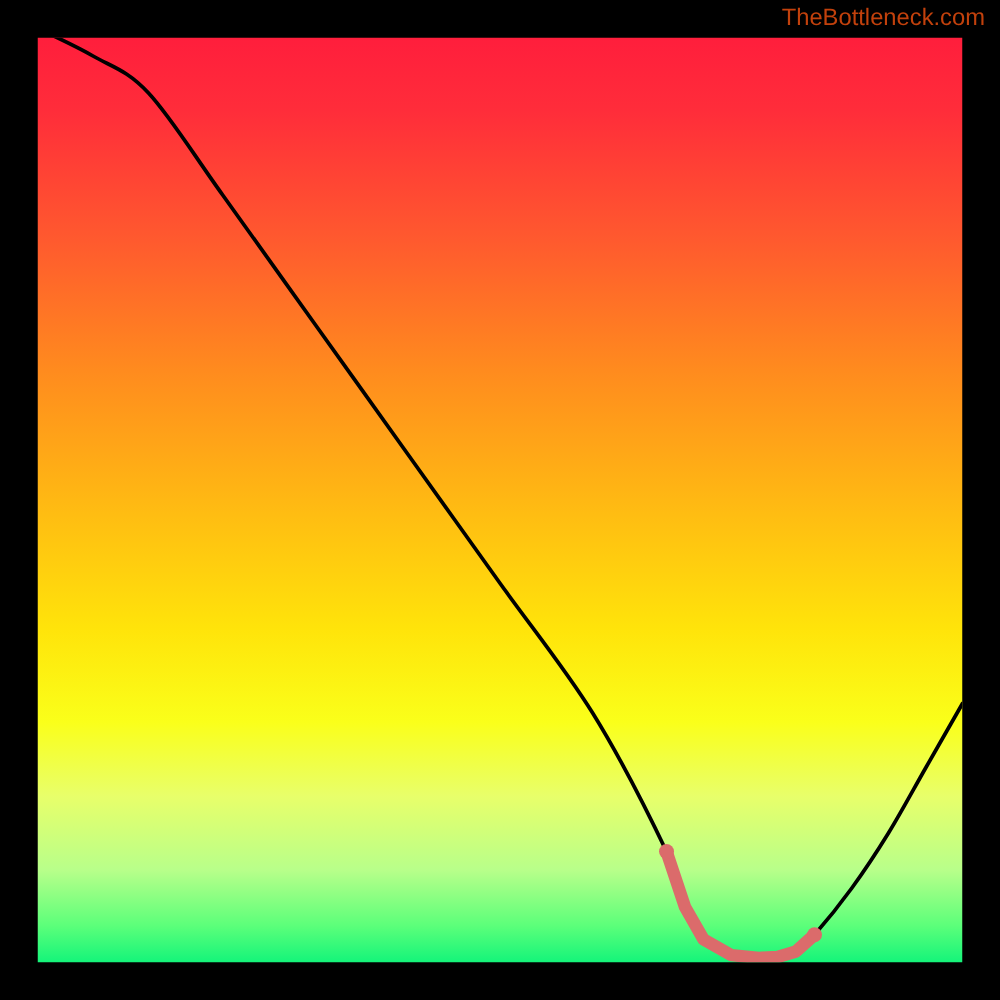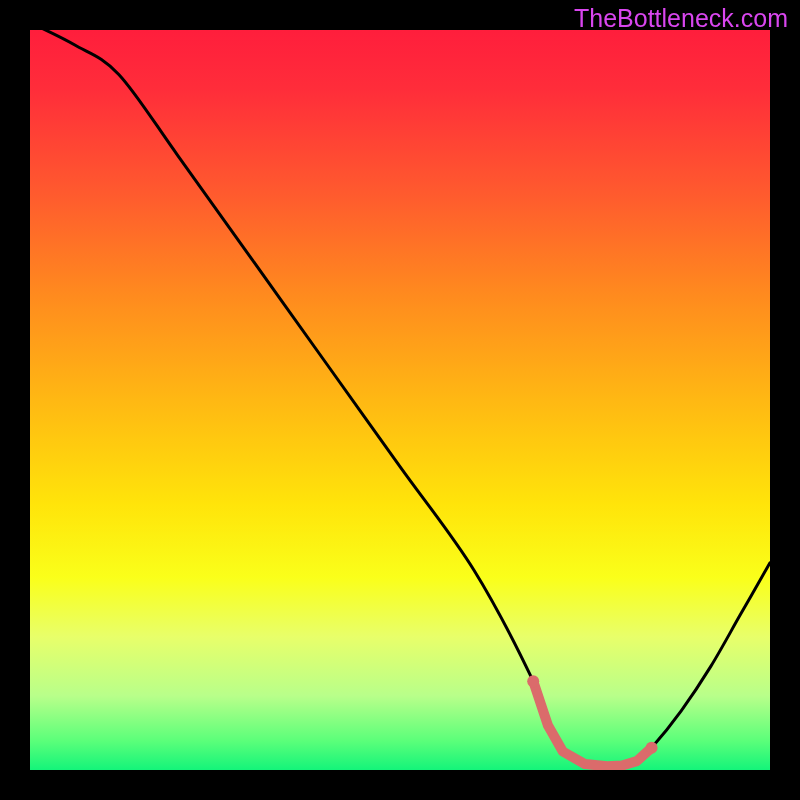--- a/index.html
+++ b/index.html
@@ -8,22 +8,22 @@
     height: 800px;
     background: #000;
     position: relative;
     font-family: Arial, sans-serif;
     overflow: hidden;
   }
   .watermark {
     position: absolute;
     top: 4px;
     right: 12px;
-    color: #d946ef;
-    font-size: 25px;
+    color: #c2410c;
+    font-size: 19px;
     font-weight: 500;
     z-index: 10;
   }
   .plot-area {
     position: absolute;
     left: 30px;
     top: 30px;
     width: 740px;
     height: 740px;
     overflow: hidden;

